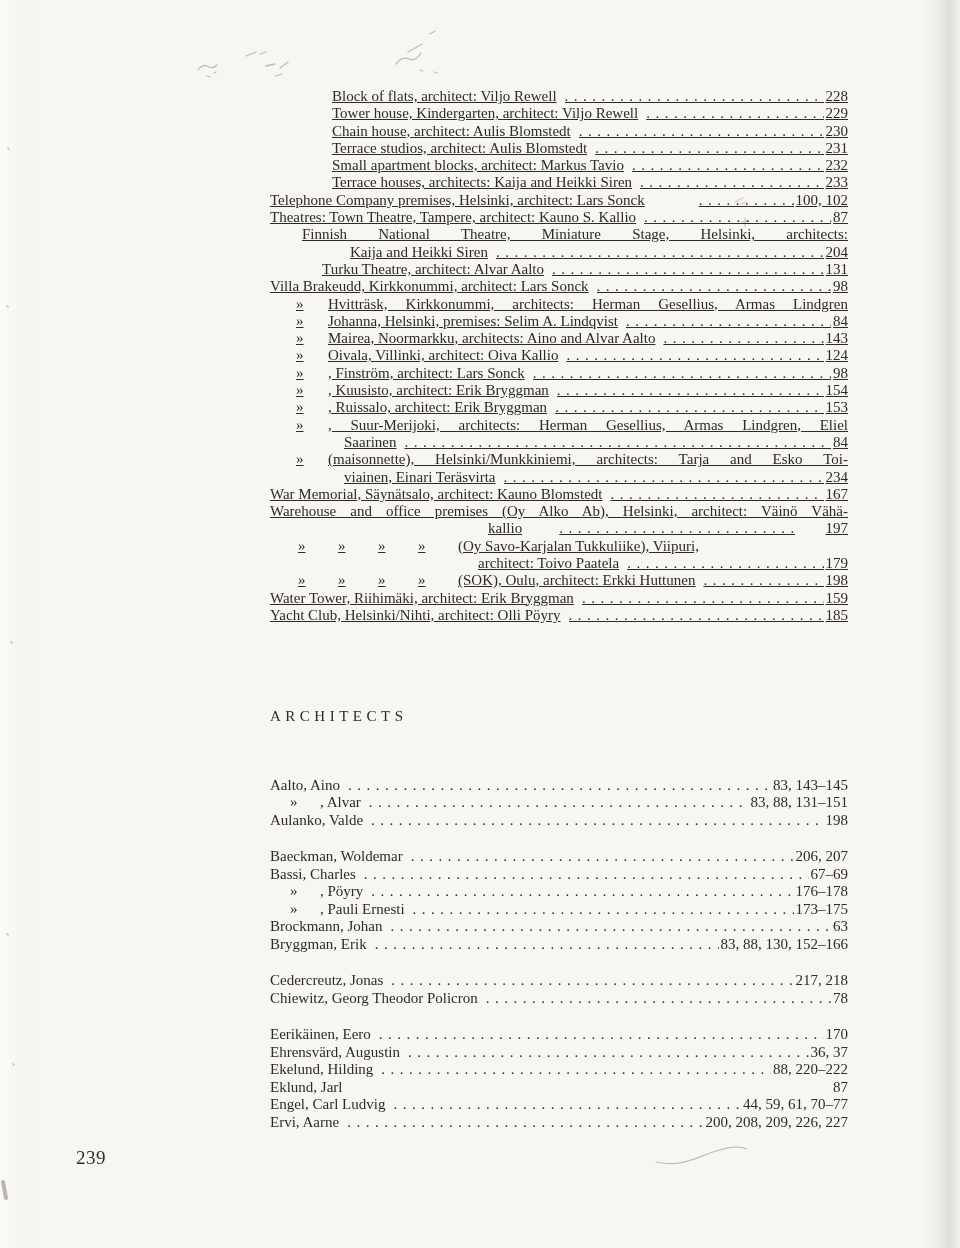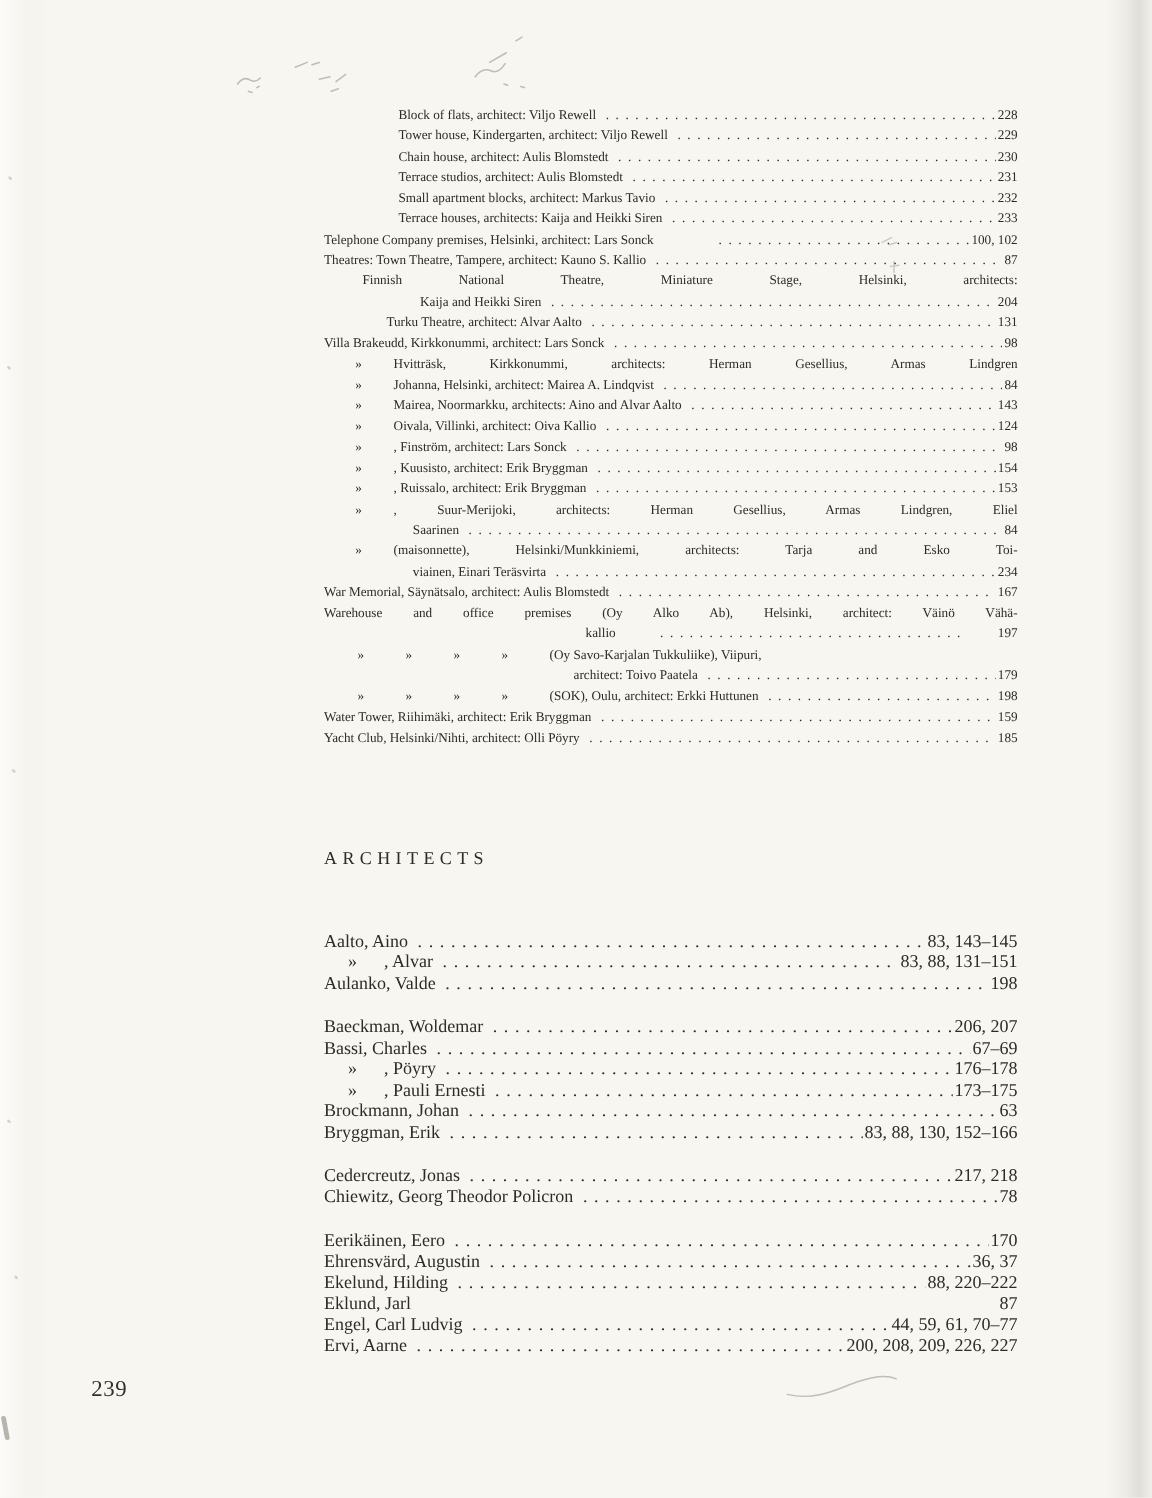--- a/index.html
+++ b/index.html
@@ -17,21 +17,21 @@
   }
   .edge-right{
     position:absolute;right:0;top:0;width:38px;height:100%;
     background:linear-gradient(90deg,rgba(178,174,165,0) 0%,rgba(178,174,165,.16) 45%,rgba(158,154,145,.26) 72%,rgba(198,194,186,.12) 100%);
     pointer-events:none;
   }
   .pencil{position:absolute;left:0;top:0;pointer-events:none;}
 
   .index{
     position:absolute;left:270px;top:88px;width:578px;
-    font-size:11px;line-height:17.3px;
+    font-size:15px;line-height:17.3px;text-decoration:underline;
   }
   .arch{
     position:absolute;left:270px;top:708px;width:578px;
     font-size:15px;line-height:17.5px;
   }
   .arch-heading{
     letter-spacing:4.5px;
     margin:0 0 51px 0;
   }
   .row{display:flex;align-items:baseline;}
@@ -136,21 +136,21 @@
         <span class="txt">Villa Brakeudd, Kirkkonummi, architect: Lars Sonck</span>
         <span class="leader"></span>
         <span class="pg">98</span>
       </div>
       <div class="row justify" style="padding-left: 26px;">
         <span class="marker" style="width: 32px;">»</span>
         <span class="txt">Hvitträsk, Kirkkonummi, architects: Herman Gesellius, Armas Lindgren</span>
       </div>
       <div class="row" style="padding-left: 26px;">
         <span class="marker" style="width: 32px;">»</span>
-        <span class="txt">Johanna, Helsinki, architect: Mairea A. Lindqvist</span>
+        <span class="txt">Johanna, Helsinki, premises: Selim A. Lindqvist</span>
         <span class="leader"></span>
         <span class="pg">84</span>
       </div>
       <div class="row" style="padding-left: 26px;">
         <span class="marker" style="width: 32px;">»</span>
         <span class="txt">Mairea, Noormarkku, architects: Aino and Alvar Aalto</span>
         <span class="leader"></span>
         <span class="pg">143</span>
       </div>
       <div class="row" style="padding-left: 26px;">
@@ -189,21 +189,21 @@
       <div class="row justify" style="padding-left: 26px;">
         <span class="marker" style="width: 32px;">»</span>
         <span class="txt">(maisonnette), Helsinki/Munkkiniemi, architects: Tarja and Esko Toi-</span>
       </div>
       <div class="row" style="padding-left: 74px;">
         <span class="txt">viainen, Einari Teräsvirta</span>
         <span class="leader"></span>
         <span class="pg">234</span>
       </div>
       <div class="row">
-        <span class="txt">War Memorial, Säynätsalo, architect: Aulis Blomstedt</span>
+        <span class="txt">War Memorial, Säynätsalo, architect: Kauno Blomstedt</span>
         <span class="leader"></span>
         <span class="pg">167</span>
       </div>
       <div class="row justify">
         <span class="txt">Warehouse and office premises (Oy Alko Ab), Helsinki, architect: Väinö Vähä-</span>
       </div>
       <div class="row" style="padding-left: 218px; gap: 29px;">
         <span class="txt">kallio</span>
         <span class="leader"></span>
         <span class="pg">197</span>

